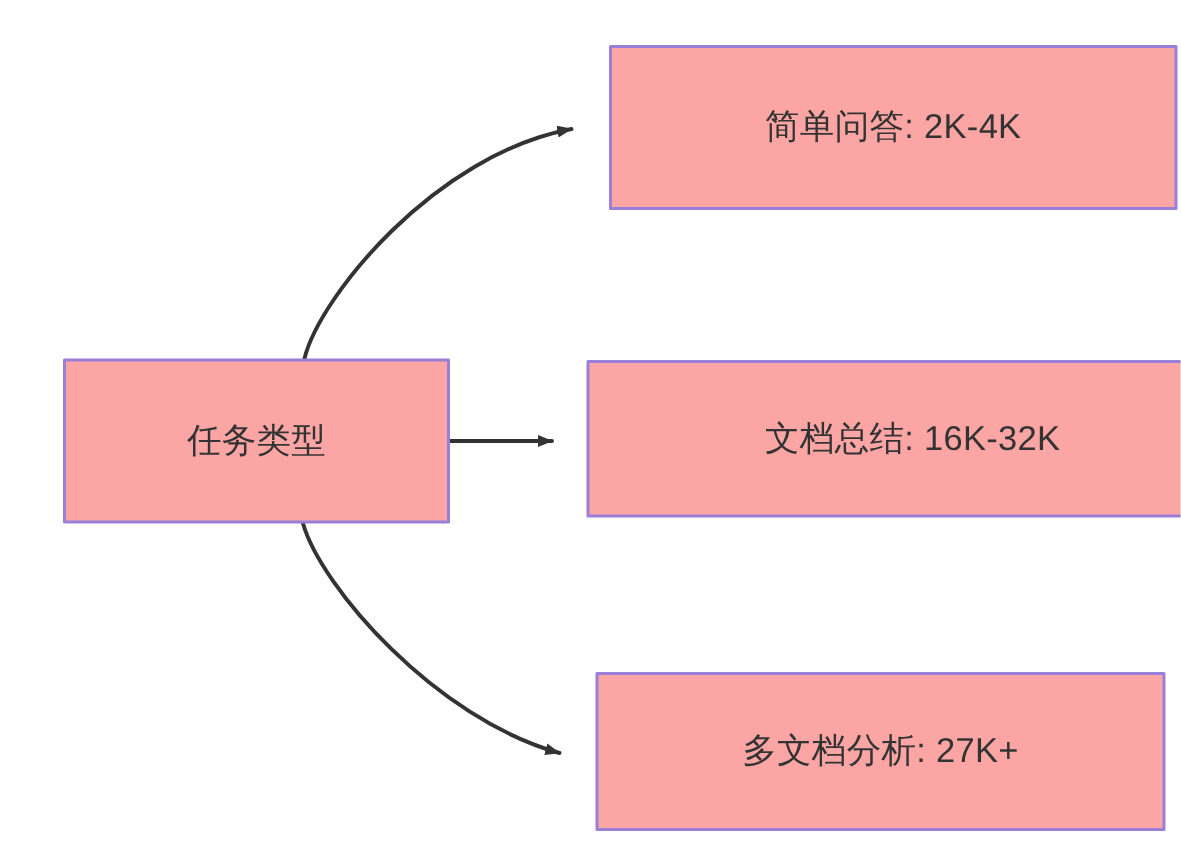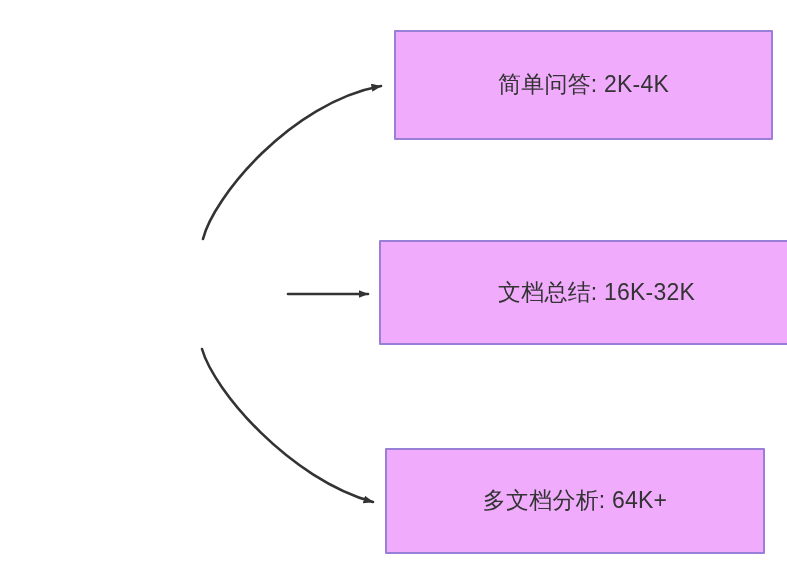--- a/index.html
+++ b/index.html
@@ -26,27 +26,28 @@
     position: absolute;
     left: 0;
     top: 0;
     width: 787px;
     height: 572px;
     pointer-events: none;
   }
   .node {
     position: absolute;
     box-sizing: border-box;
-    background: #f0abfc;
+    background: #fca5a5;
     border: 2px solid #9a7fd8;
     border-radius: 1px;
     display: flex;
     align-items: center;
     justify-content: center;
     text-align: center;
+    margin-left: 12px;
   }
   .node-label {
     color: #333333;
     font-size: 23px;
     line-height: 1.3;
     letter-spacing: 0.2px;
     white-space: nowrap;
   }
   
   #node-root      { left: 30px;  top: 239px; width: 258px; height: 110px; }
@@ -66,26 +67,29 @@
       </marker>
     </defs>
 
     <path d="M203,239 C213,198 290,103 381,86" fill="none" stroke="#333333" stroke-width="2.6" stroke-linecap="round" marker-end="url(#arrowhead)"></path>
 
     <path d="M288,294 L368,294" fill="none" stroke="#333333" stroke-width="2.6" stroke-linecap="round" marker-end="url(#arrowhead)"></path>
 
     <path d="M202,349 C214,391 290,479 373,502" fill="none" stroke="#333333" stroke-width="2.6" stroke-linecap="round" marker-end="url(#arrowhead)"></path>
   </svg>
 
+  <div class="node" id="node-root">
+    <span class="node-label">任务类型</span>
+  </div>
 
   <div class="node" id="node-simple-qa">
     <span class="node-label">简单问答: 2K-4K</span>
   </div>
 
   <div class="node" id="node-doc-sum">
     <span class="node-label">文档总结: 16K-32K</span>
   </div>
 
   <div class="node" id="node-multi-doc">
-    <span class="node-label">多文档分析: 64K+</span>
+    <span class="node-label">多文档分析: 27K+</span>
   </div>
 
 </div>
 
 </body></html>

